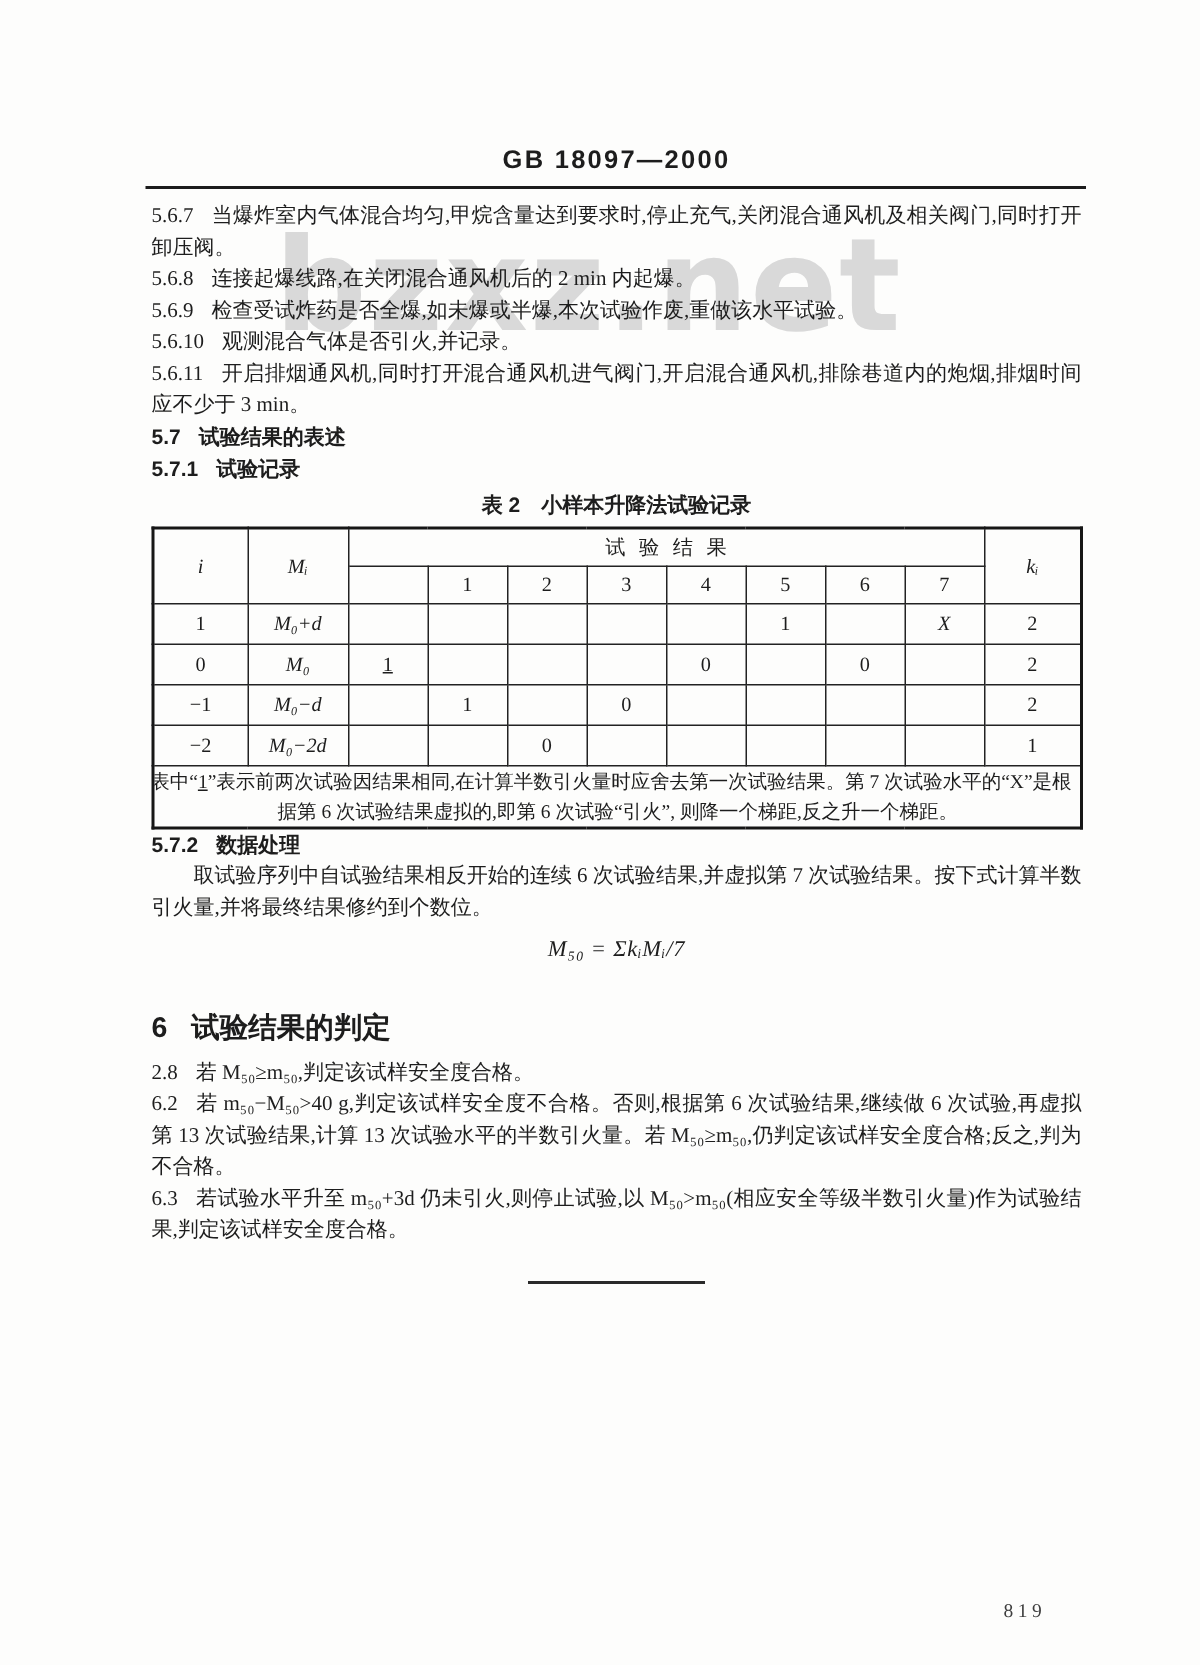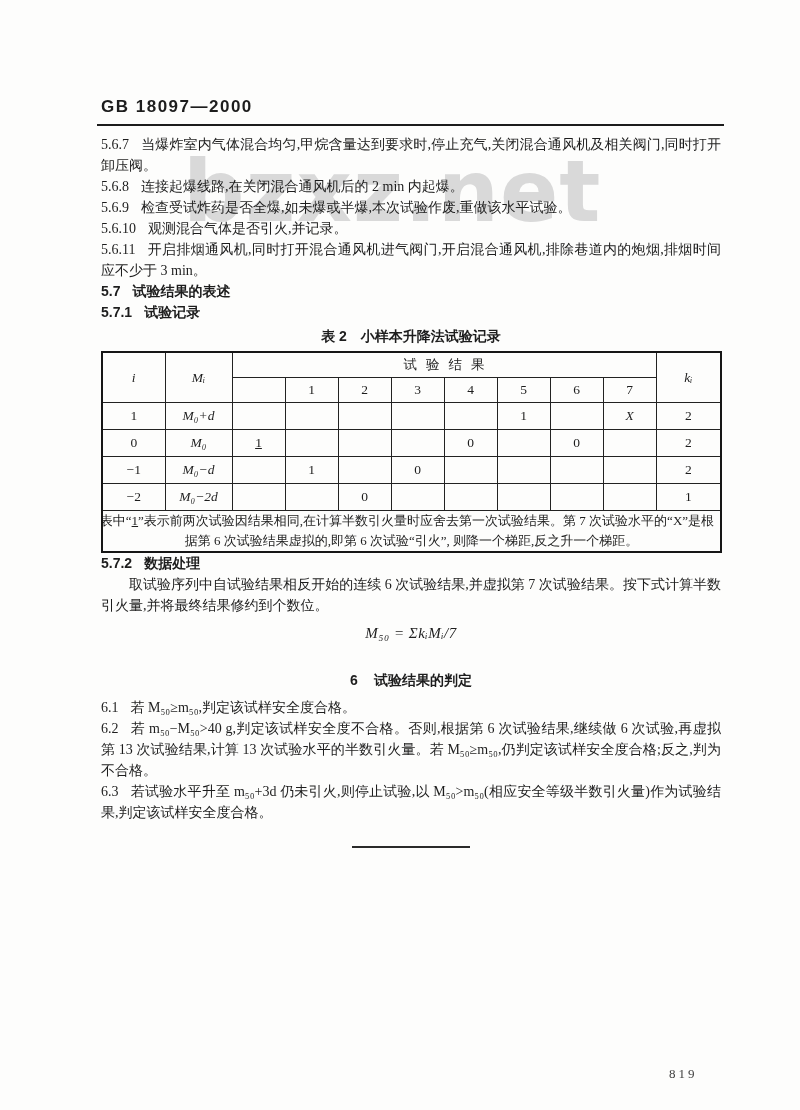--- a/index.html
+++ b/index.html
@@ -10,21 +10,21 @@
     color:#1d1d1d;
   }
   .watermark {
     position:absolute; left:183px; top:148px; z-index:0;
     font-family:"DejaVu Sans",sans-serif; font-weight:700;
     font-size:86px; line-height:1; color:#d9d9d9; letter-spacing:1px;
     user-select:none;
   }
   .content { position:absolute; left:101px; top:0; width:620px; z-index:1; }
   .gb-code {
-    margin-top:97px; 
+    margin-top:97px; text-align:center;
     font-family:"Liberation Sans","DejaVu Sans",sans-serif;
     font-weight:700; font-size:17px; letter-spacing:1.5px;
   }
   .head-rule { border:none; border-top:2.5px solid #1c1c1c; margin:7px 0 8px -4px; width:627px; }
   p.clause, p.body-par { margin:0; font-size:14px; line-height:21px; text-align:justify; }
   .cnum { margin-right:12px; white-space:nowrap; }
   .bold-h {
     font-family:"Liberation Sans","DejaVu Sans",sans-serif;
     font-weight:700;
   }
@@ -49,22 +49,22 @@
     text-align:justify; height:auto;
     padding:4px 12px 6px 44px; text-indent:-29px;
     font-size:13px; line-height:20px;
   }
   .sec572 { margin-top:9px; }
   .formula {
     margin:9px 0 30px; text-align:center;
     font-style:italic; font-size:15px; letter-spacing:0.5px;
   }
   .sec6-head {
-    margin:15px 0 7px; font-size:14px;
-    font-family:"Liberation Sans","DejaVu Sans",sans-serif; font-weight:700;text-align:center;
+    margin:15px 0 7px; font-size:19px;
+    font-family:"Liberation Sans","DejaVu Sans",sans-serif; font-weight:700;
   }
   .sec6-head .cnum { margin-right:16px; }
   .end-rule {
     border:none; border-top:2px solid #2a2a2a;
     width:118px; margin:23px auto 0 auto;
   }
   .page-num {
     position:absolute; left:669px; top:1051px; z-index:1;
     font-size:13px; letter-spacing:3px; color:#3e3e3e;margin-top:15px;
   }
@@ -183,21 +183,21 @@
       </tbody>
     </table>
 
     <p class="clause bold-h sec572"><span class="cnum">5.7.2</span><span>数据处理</span></p>
     <p class="body-par indent2">取试验序列中自试验结果相反开始的连续 6 次试验结果,并虚拟第 7 次试验结果。按下式计算半数引火量,并将最终结果修约到个数位。</p>
 
     <div class="formula">M₅₀ = ΣkᵢMᵢ/7</div>
 
     <p class="sec6-head"><span class="cnum">6</span><span>试验结果的判定</span></p>
 
-    <p class="clause"><span class="cnum">6.1</span><span>若 M₅₀≥m₅₀,判定该试样安全度合格。</span></p>
+    <p class="clause"><span class="cnum">2.8</span><span>若 M₅₀≥m₅₀,判定该试样安全度合格。</span></p>
     <p class="clause"><span class="cnum">6.2</span><span>若 m₅₀−M₅₀&gt;40 g,判定该试样安全度不合格。否则,根据第 6 次试验结果,继续做 6 次试验,再虚拟第 13 次试验结果,计算 13 次试验水平的半数引火量。若 M₅₀≥m₅₀,仍判定该试样安全度合格;反之,判为不合格。</span></p>
     <p class="clause"><span class="cnum">6.3</span><span>若试验水平升至 m₅₀+3d 仍未引火,则停止试验,以 M₅₀&gt;m₅₀(相应安全等级半数引火量)作为试验结果,判定该试样安全度合格。</span></p>
 
     <hr class="end-rule">
 
   </div>
 
   <div class="page-num">819</div>
 
 </div>

